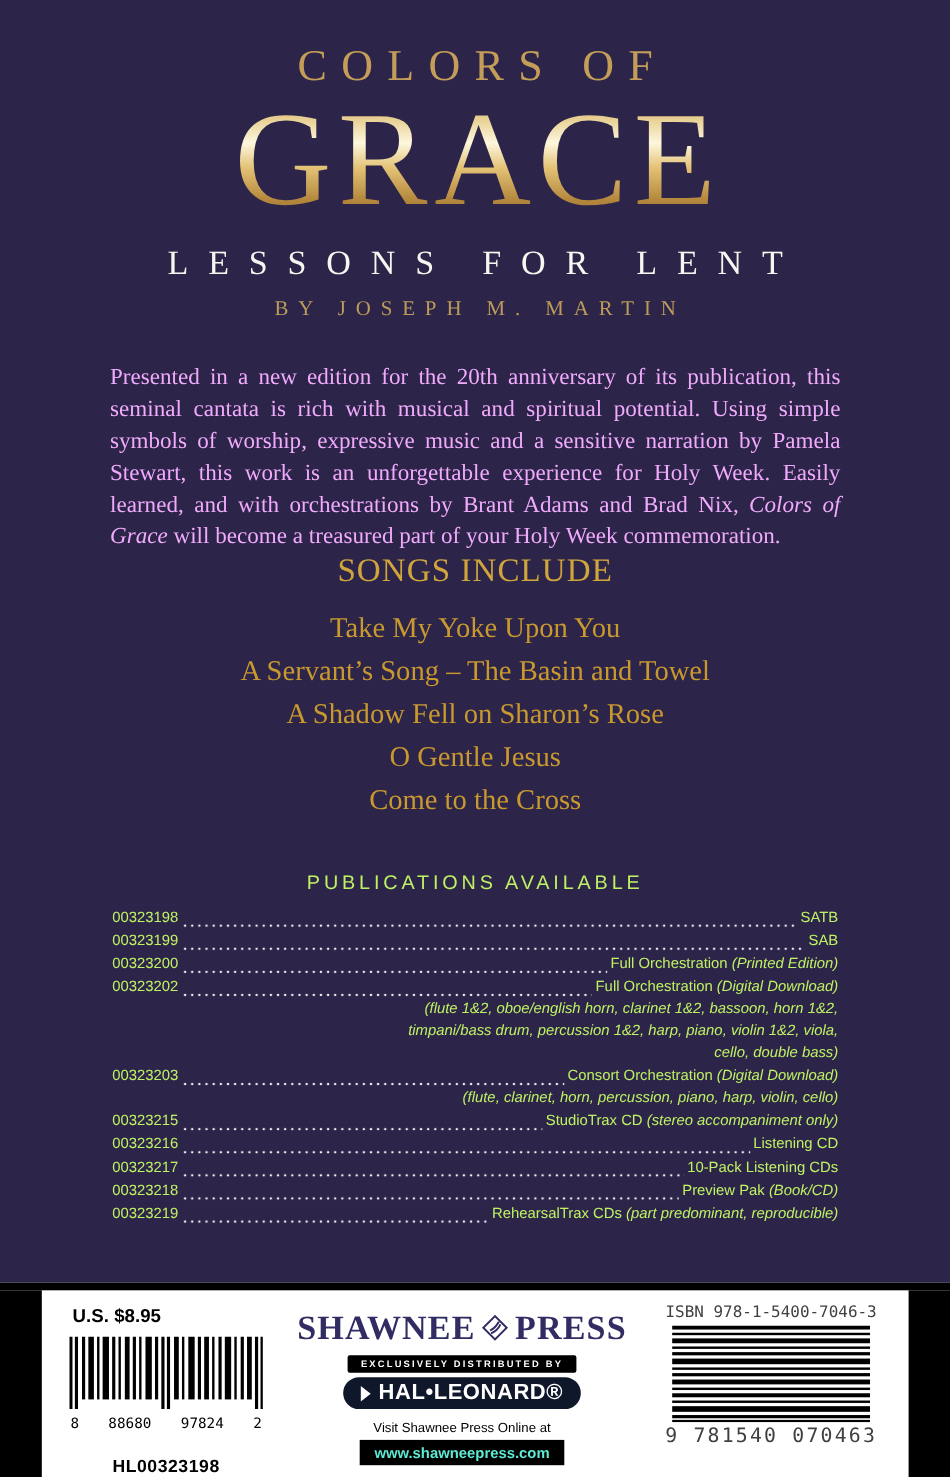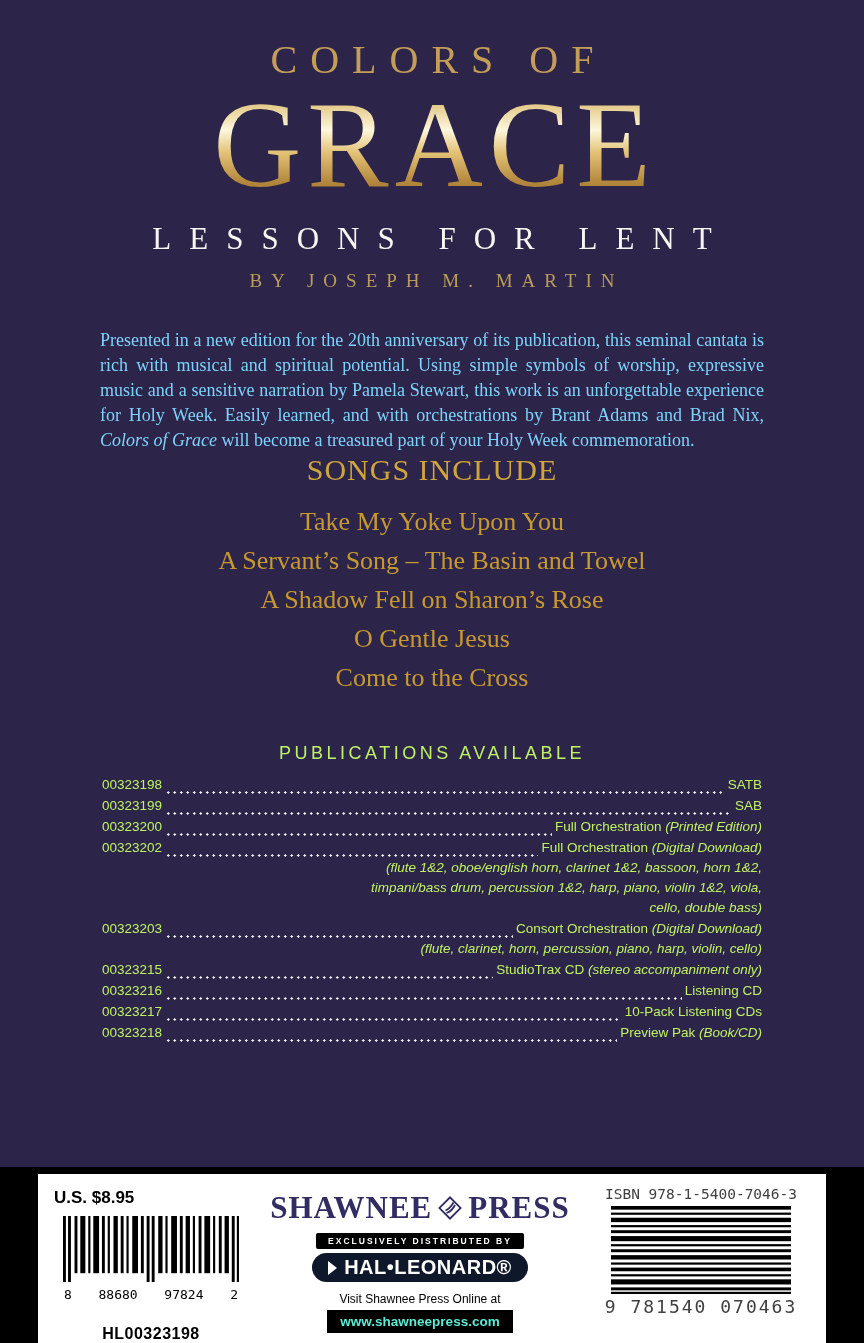--- a/index.html
+++ b/index.html
@@ -23,21 +23,21 @@
   }
   @supports ((-webkit-background-clip:text) or (background-clip:text)) {
     .title2 { color:transparent; }
   }
   .subtitle { margin-top:14px; font-size:31px; letter-spacing:18px; text-indent:18px; color:#f8f6f0; }
   .byline { margin-top:13px; font-size:19px; letter-spacing:9px; text-indent:9px; color:#bb9c5a; }
 
   
   .description {
     width:664px; margin:36px auto 0;
-    font-size:18px; line-height:1.38; color:#7dd3fc;
+    font-size:21px; line-height:1.38; color:#f0abfc;
     text-align:justify;
   }
   .description em { font-style:italic; }
 
   
   .songs { text-align:center; }
   .songs-heading { font-size:30px; color:#d0a53c; letter-spacing:1px; margin-bottom:15px; }
   .song { font-size:26px; color:#c8992f; line-height:39px; }
 
   
@@ -53,21 +53,21 @@
     background-size:6.5px 5px;
     background-repeat:repeat-x;
     background-position:left bottom;
   }
   .pub-sub { text-align:right; font-size:13.5px; line-height:20px; }
 
   
   .footer { flex:1; border-top:7px solid #000; background:#ffffff; display:flex; font-family:"Liberation Sans", sans-serif; }
   .edge { width:38px; background:#000; }
   .fcol-left { width:226px; padding-top:14px; text-align:center; color:#000; }
-  .price { font-weight:bold; font-size:17px; text-align:left; padding-left:16px; }
+  .price { font-weight:bold; font-size:17px; text-align:left; padding-left:28px; }
   .barcode { width:176px; margin:8px auto 0; }
   .barcode-digits { display:flex; justify-content:space-between; font-family:"DejaVu Sans Mono", monospace; font-size:13px; margin-top:1px; padding:0 1px; }
   .hl-number { font-weight:bold; font-size:16px; margin-top:23px; letter-spacing:.5px; }
 
   .fcol-center { flex:1; text-align:center; padding-top:16px; color:#000; }
   .shawnee { display:flex; align-items:center; justify-content:center; gap:6px;
              color:#312d63; font-weight:bold; font-size:31px;
              font-family:"Liberation Serif", serif; letter-spacing:1px; }
   .dist-bar { display:inline-block; background:#000; color:#fff; font-size:8.5px; font-weight:bold;
               letter-spacing:2px; padding:3px 12px; margin-top:7px; border-radius:2px; }
@@ -161,20 +161,25 @@
         <span class="dots"></span>
         <span class="pub-label"><span>10-Pack Listening CDs</span><em></em></span>
       </div>
 
       <div class="pub-row">
         <span class="pub-num">00323218</span>
         <span class="dots"></span>
         <span class="pub-label"><span>Preview Pak </span><em>(Book/CD)</em></span>
       </div>
 
+      <div class="pub-row">
+        <span class="pub-num">00323219</span>
+        <span class="dots"></span>
+        <span class="pub-label"><span>RehearsalTrax CDs </span><em>(part predominant, reproducible)</em></span>
+      </div>
     </div>
   </div>
 
   <div class="footer">
     <div class="edge"></div>
 
     <div class="fcol-left">
       <div class="price">U.S. $8.95</div>
       <div class="barcode">
         <svg width="176" height="66" viewBox="0 0 122 60" preserveAspectRatio="none">

